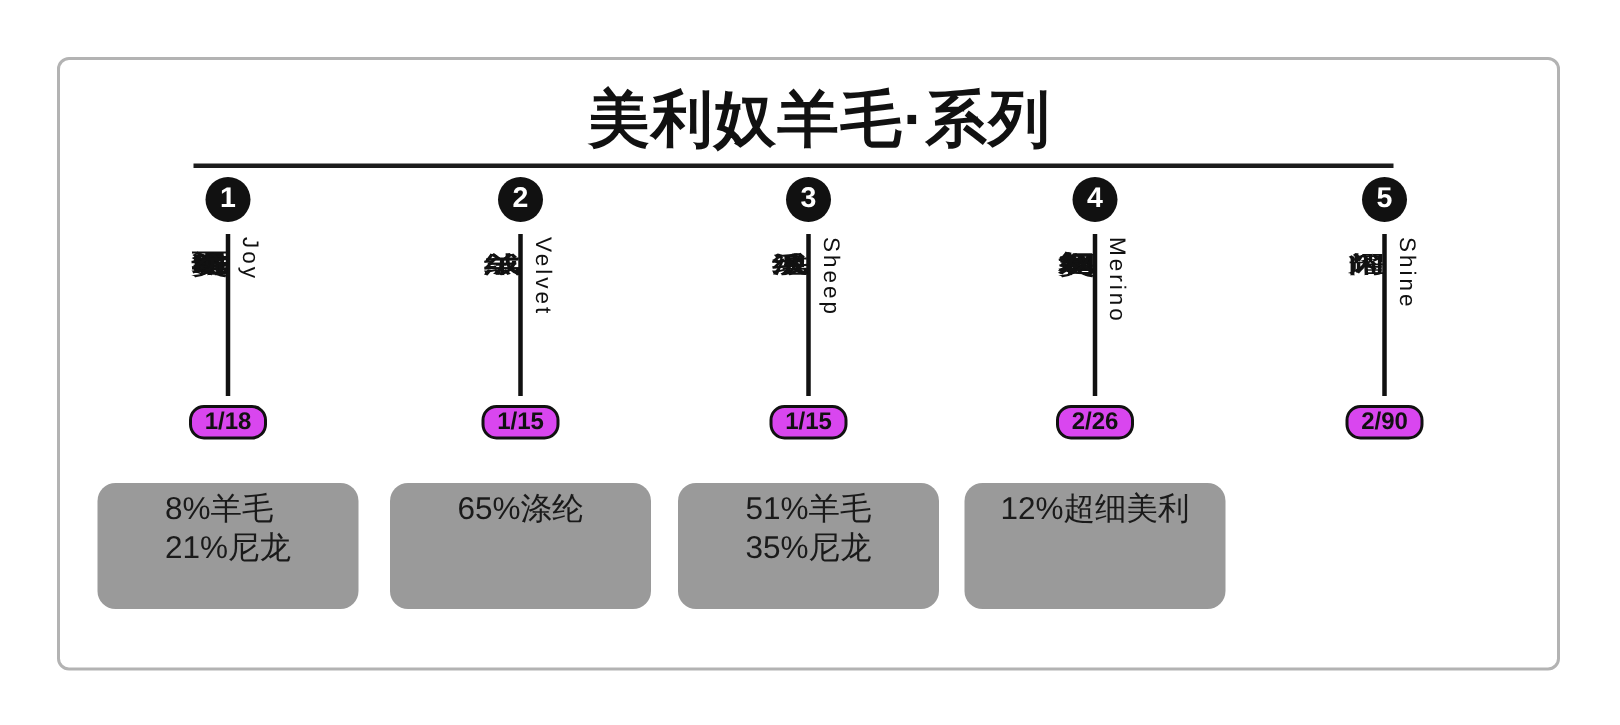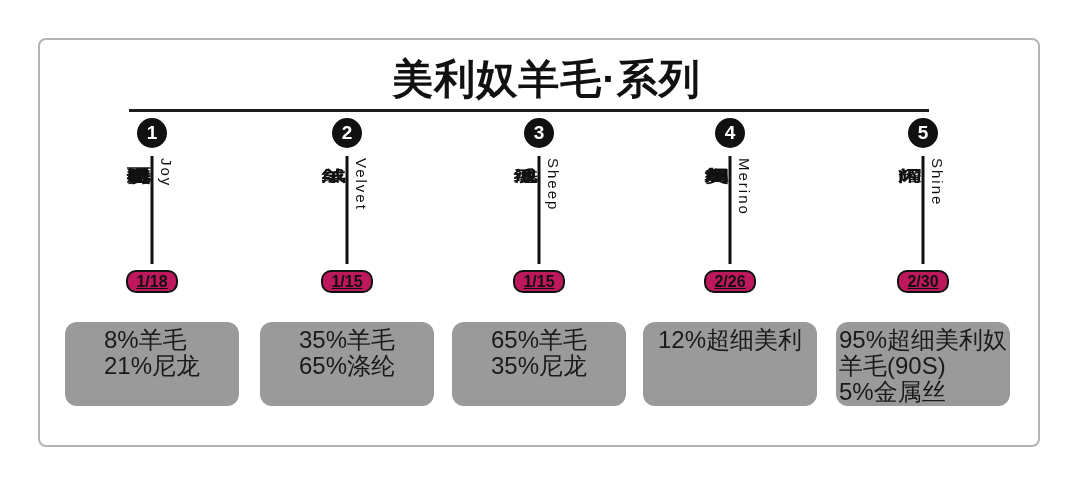--- a/index.html
+++ b/index.html
@@ -32,26 +32,26 @@
   .cn-label { position:absolute; right:calc(50% + 1px); top:0;
               writing-mode:vertical-rl; text-orientation:upright;
               font-size:24px; font-weight:700; color:#111; line-height:1;
               transform:scaleY(0.62); transform-origin:top right; white-space:nowrap; }
   .en-label { position:absolute; left:calc(50% + 6px); top:2px;
               writing-mode:vertical-rl; font-size:15px; color:#111;
               letter-spacing:2px; white-space:nowrap; }
 
   .badge { display:inline-block; margin-top:6px; border:2.5px solid #111;
            border-radius:10px; padding:0 8px; font-size:16px; font-weight:700;
-           line-height:19px; color:#111; background:#be185d;text-decoration:underline; }
+           line-height:19px; color:#111; background:#d946ef; }
 
   .comp-box { width:174px; height:84px; margin:29px auto 0; background:#9a9a9a;
               border-radius:12px; padding-top:5px; }
   .comp-inner { width:fit-content; margin:0 auto; text-align:left;
-                font-size:24px; line-height:26px; color:#1a1a1a; }
+                font-size:21px; line-height:26px; color:#1a1a1a; }
 </style>
 </head>
 <body>
 
 <div class="panel">
   <div class="title">美利奴羊毛·系列</div>
   <div class="title-rule"></div>
 
   <div class="col c0">
     <div class="num-circle">1</div>
@@ -72,37 +72,36 @@
   <div class="col c1">
     <div class="num-circle">2</div>
     <div class="stem-wrap">
       <div class="stem-line"></div>
       <div class="cn-label">羊羔绒</div>
       <div class="en-label">Velvet</div>
     </div>
     <div class="badge">1/15</div>
     <div class="comp-box">
       <div class="comp-inner">
-        <div>35%羊毛</div>
         <div>65%涤纶</div>
       </div>
     </div>
   </div>
 
   <div class="col c2">
     <div class="num-circle">3</div>
     <div class="stem-wrap">
       <div class="stem-line"></div>
       <div class="cn-label">澳毛绒</div>
       <div class="en-label">Sheep</div>
     </div>
     <div class="badge">1/15</div>
     <div class="comp-box">
       <div class="comp-inner">
-        <div>65%羊毛</div>
+        <div>51%羊毛</div>
         <div>35%尼龙</div>
         <div></div>
       </div>
     </div>
   </div>
 
   <div class="col c3">
     <div class="num-circle">4</div>
     <div class="stem-wrap">
       <div class="stem-line"></div>
@@ -118,22 +117,15 @@
     </div>
   </div>
 
   <div class="col c4">
     <div class="num-circle">5</div>
     <div class="stem-wrap">
       <div class="stem-line"></div>
       <div class="cn-label">闪耀</div>
       <div class="en-label">Shine</div>
     </div>
-    <div class="badge">2/30</div>
-    <div class="comp-box">
-      <div class="comp-inner">
-        <div>95%超细美利奴</div>
-        <div>羊毛(90S)</div>
-        <div>5%金属丝</div>
-      </div>
-    </div>
+    <div class="badge">2/90</div>
   </div>
 </div>
 
 </body></html>

